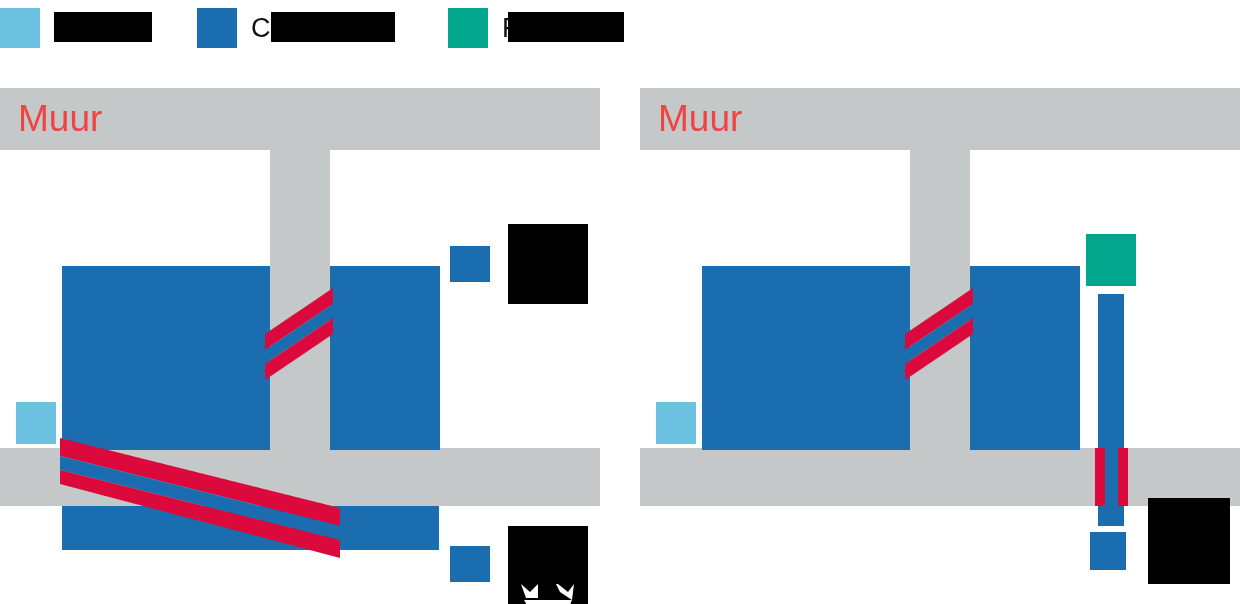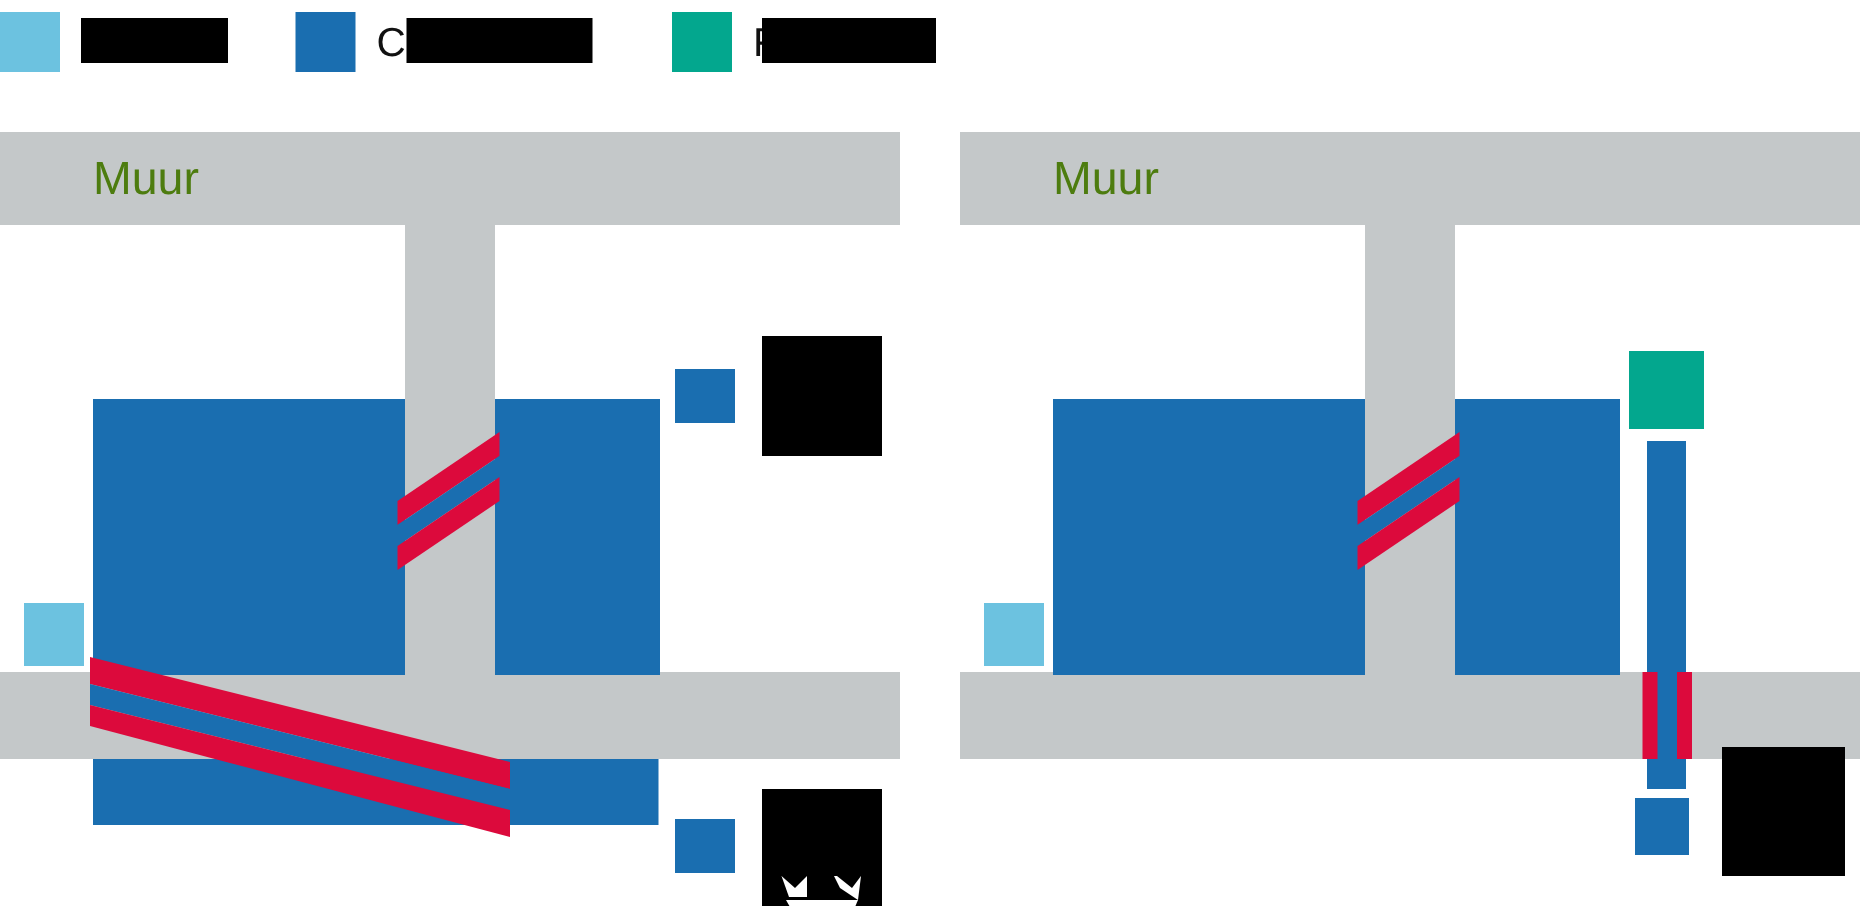--- a/index.html
+++ b/index.html
@@ -68,24 +68,23 @@
     left: 0;
     top: 0;
     width: 600px;
     height: 62px;
     background: #c4c8c9;
   }
   .wall-label {
     position: absolute;
     left: 18px;
     top: 14px;
-    font-size: 31px;
+    font-size: 37px;
     line-height: 34px;
-    color: #4d7c0f;
-    margin-left: 44px;
+    color: #ef4444;
   }
   .wall-column {
     position: absolute;
     left: 270px;
     top: 62px;
     width: 60px;
     height: 305px;
     background: #c4c8c9;
   }
   .wall-bottom {

